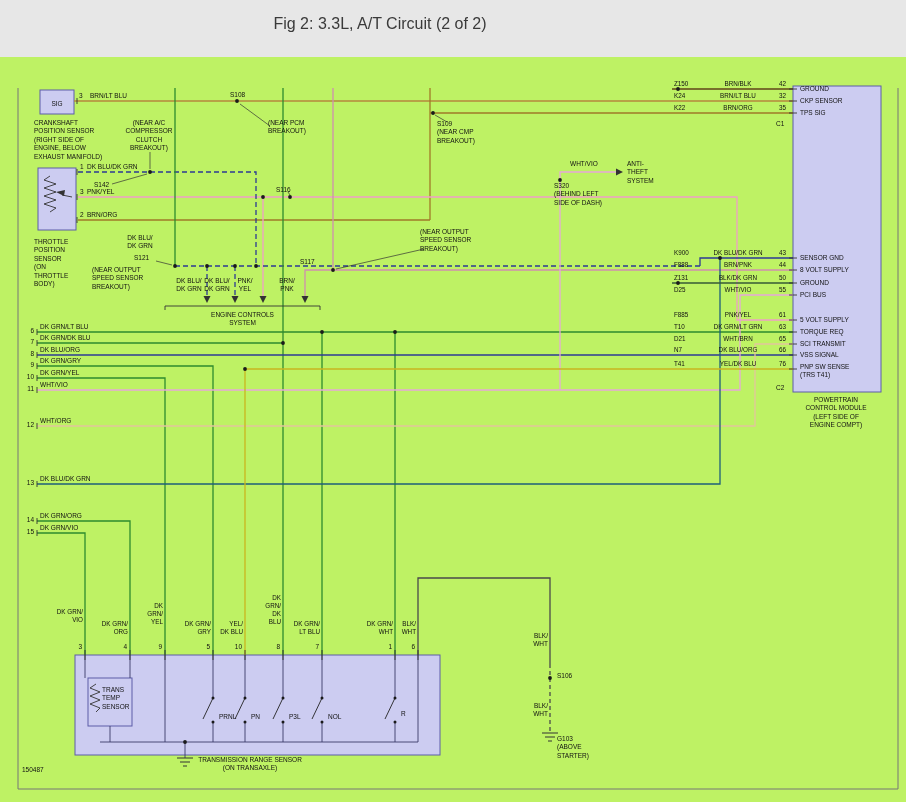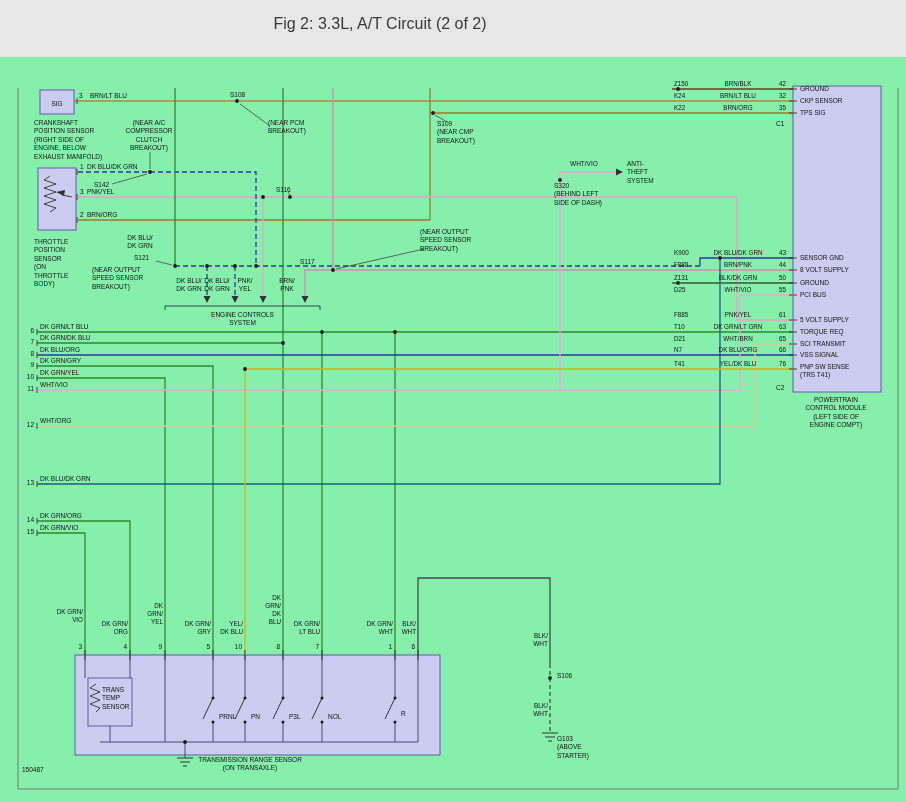--- a/index.html
+++ b/index.html
@@ -1,16 +1,16 @@
 <!DOCTYPE html>
 <html><head>
 <meta charset="utf-8">
 <style>
   html,body{margin:0;padding:0;background:#fff;}
-  #stage{position:relative;width:906px;height:802px;background:#86efac;overflow:hidden;
+  #stage{position:relative;width:906px;height:802px;background:#bef264;overflow:hidden;
          font-family:"Liberation Sans",sans-serif;}
   .titlebar{position:absolute;left:0;top:0;width:906px;height:57px;background:#e7e7e7;}
   .title{position:absolute;left:0;top:14px;width:760px;text-align:center;
          font:16px/1.2 "Liberation Sans",sans-serif;color:#3a3a3a;}
   svg{position:absolute;left:0;top:0;pointer-events:none;}
   .t{position:absolute;font:6.5px/1.3 "Liberation Sans",sans-serif;color:#111;white-space:pre-line;}
   .c{text-align:center;}
   .r{text-align:right;}
   .n{position:absolute;left:22px;width:12px;text-align:right;
      font:6.5px/1.2 "Liberation Sans",sans-serif;color:#111;}

